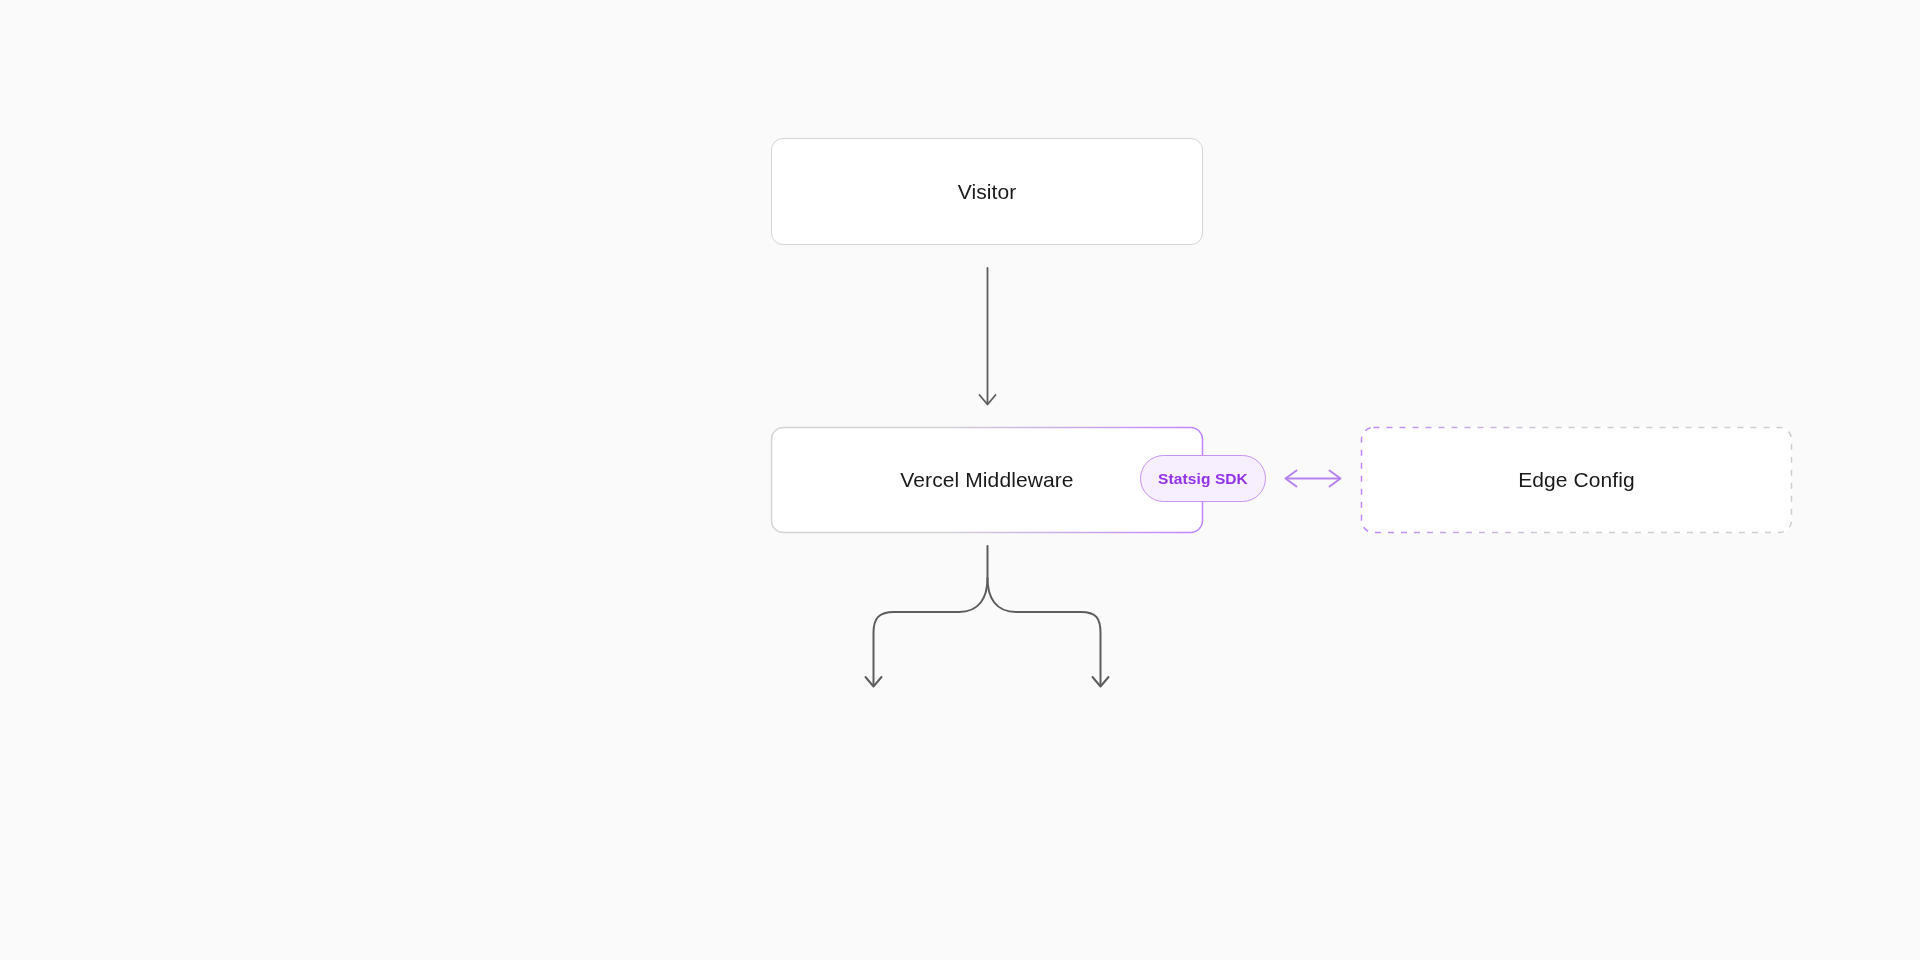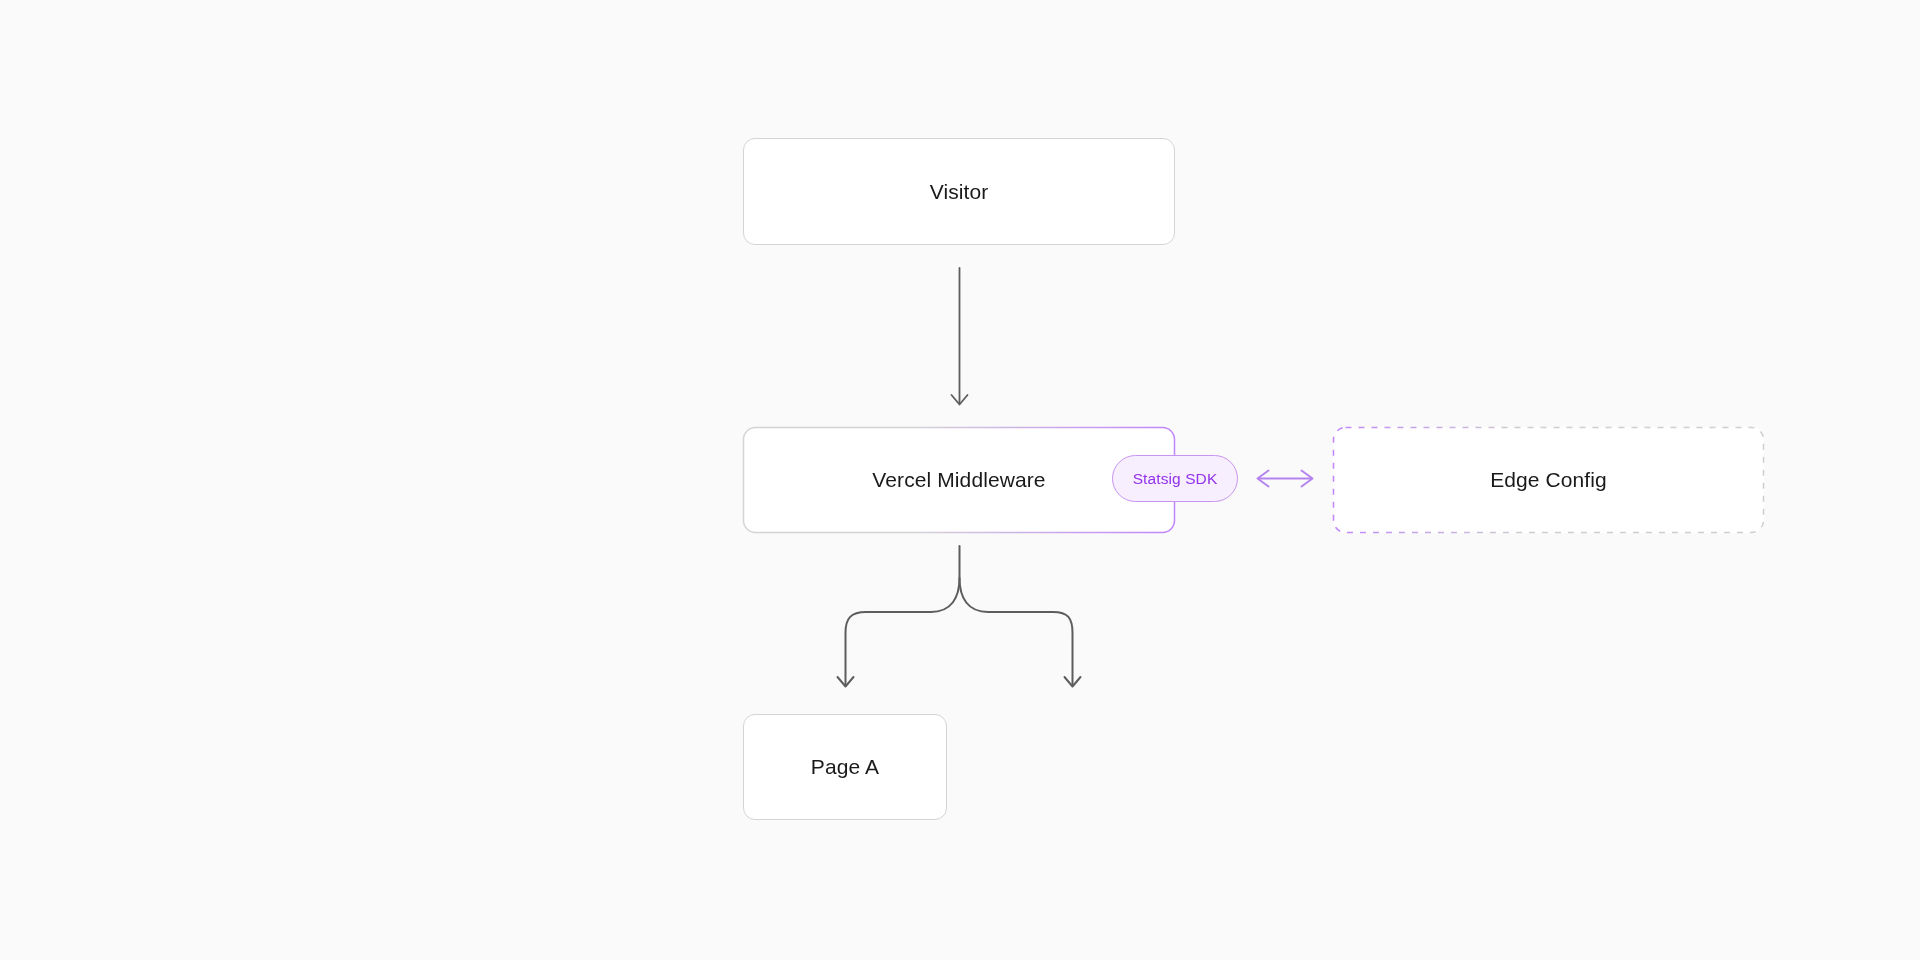--- a/index.html
+++ b/index.html
@@ -8,20 +8,21 @@
     width: 1920px;
     height: 960px;
     background: #fafafa;
     font-family: "Liberation Sans", "DejaVu Sans", sans-serif;
     overflow: hidden;
   }
   .diagram {
     position: relative;
     width: 1544px;
     height: 960px;
+    margin-left: 28px;
   }
   .node {
     position: absolute;
     background: #ffffff;
     border: 1px solid #d4d4d4;
     border-radius: 12px;
     display: flex;
     align-items: center;
     justify-content: center;
     box-sizing: border-box;
@@ -52,21 +53,21 @@
     background: #f7eefe;
     border: 1.5px solid #c894f0;
     border-radius: 24px;
     display: flex;
     align-items: center;
     justify-content: center;
     z-index: 2;
   }
   #badge-statsig-sdk .badge-label {
     font-size: 15.5px;
-    font-weight: 400;
+    font-weight: 700;
     color: #9333ea;
     letter-spacing: 0.1px;
     white-space: nowrap;
   }
 
   svg.connectors {
     position: absolute;
     left: 0;
     top: 0;
     z-index: 1;
@@ -83,23 +84,20 @@
   </div>
 
   <div class="node svg-border" id="node-middleware">
     <span class="label">Vercel Middleware</span>
   </div>
 
   <div class="node svg-border" id="node-edge-config">
     <span class="label">Edge Config</span>
   </div>
 
-  <div class="node" id="node-page-a">
-    <span class="label">Page A</span>
-  </div>
 
 
   <div id="badge-statsig-sdk">
     <span class="badge-label">Statsig SDK</span>
   </div>
 
   <svg class="connectors" width="1920" height="960" viewBox="0 0 1920 960">
     <defs>
       <linearGradient id="gradMiddleware" x1="0" y1="0" x2="1" y2="0">
         <stop offset="0" stop-color="#d4d4d4"></stop>

